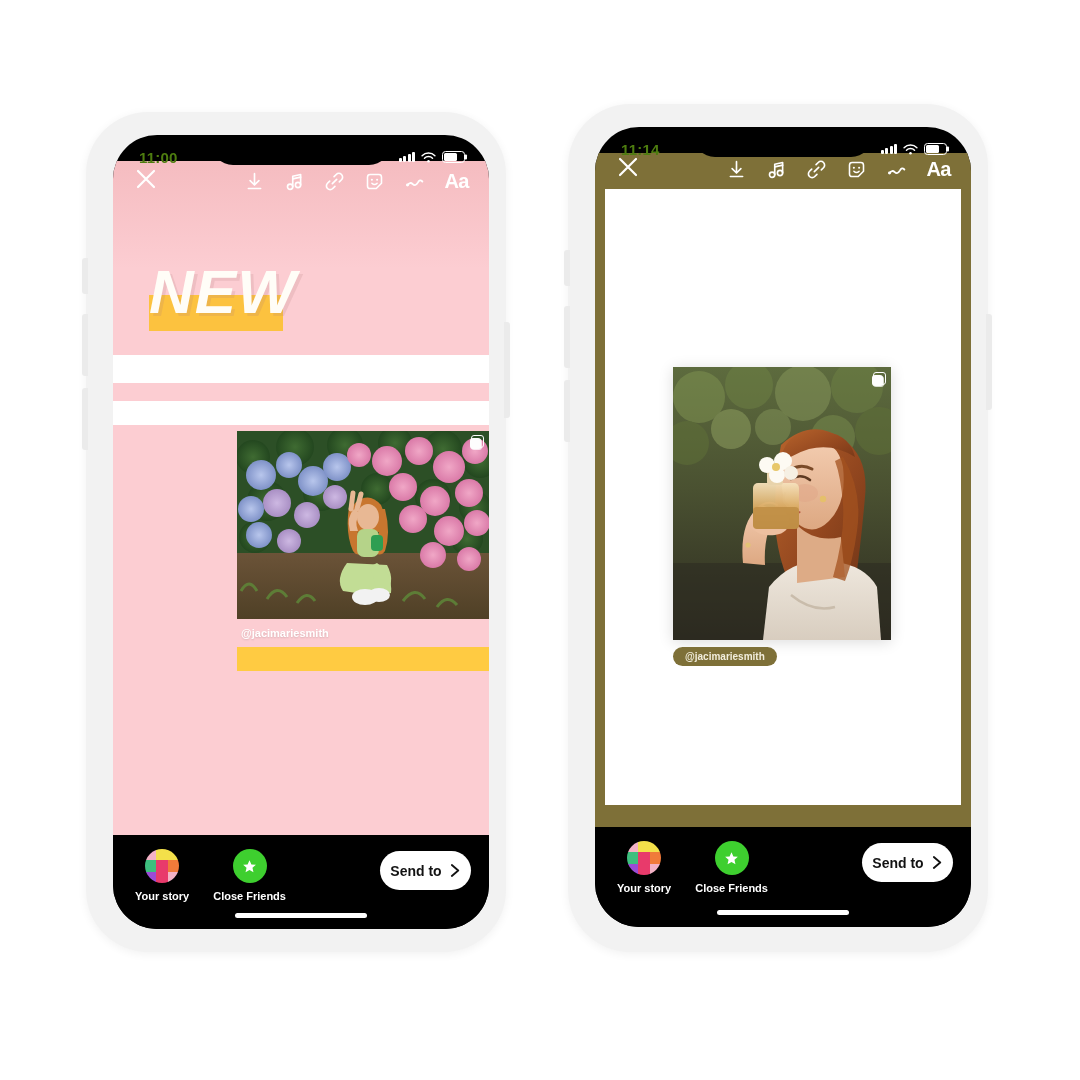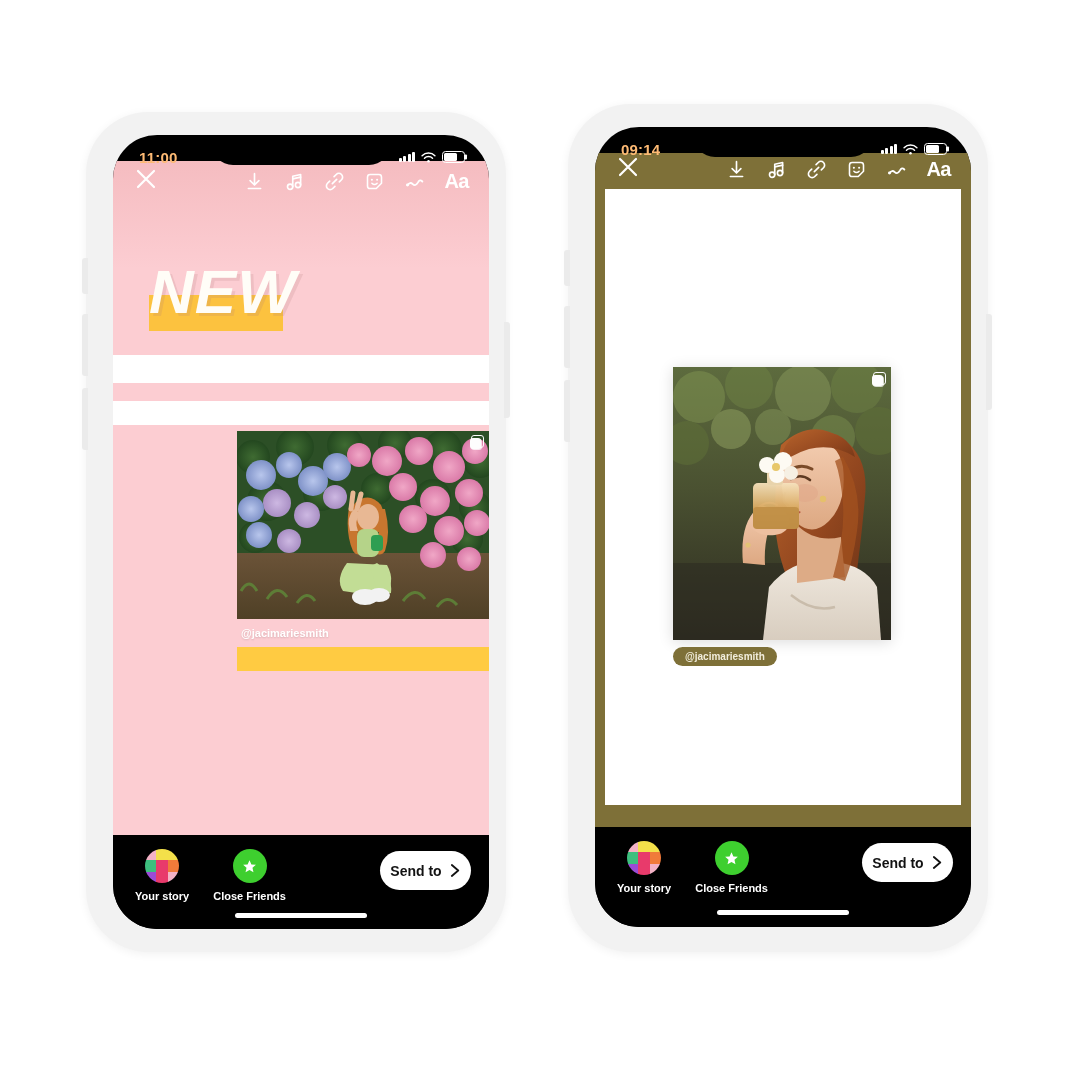--- a/index.html
+++ b/index.html
@@ -32,21 +32,21 @@
   .notch-inner {
     position:absolute; top:0; left:50%; transform:translateX(-50%);
     background:#000; border-bottom-left-radius:22px; border-bottom-right-radius:22px;
     display:flex; align-items:center; justify-content:center; gap:22px;
   }
 
   
   .status-bar {
     position: absolute; top: 0; left: 0; right: 0;
     display: flex; align-items: center; justify-content: space-between;
-    color: #fdba74; z-index: 30;
+    color: #4d7c0f; z-index: 30;
   }
   .status-time { font-weight: 700; letter-spacing: .2px; }
   .status-right { display: flex; align-items: center; gap: 6px; }
   .sig { display: flex; align-items: flex-end; gap: 1.5px; }
   .sig i { display: block; width: 3px; background: #fff; border-radius: 1px; }
   .battery {
     position: relative; border: 1.6px solid #fff; border-radius: 3.5px;
     display: flex; align-items: center;
   }
   .battery::after {
@@ -544,21 +544,21 @@
             <svg width="21" height="21" viewBox="0 0 24 24">
               <path d="M4 16 q3 -4 6 -1 q3 3 6 -2 q2 -4 5 -1" stroke="#fff" stroke-width="2.1" fill="none" stroke-linecap="round"></path>
               <circle cx="4" cy="16" r="1.7" fill="#fff"></circle>
             </svg>
           </div>
           <div class="tool aa" style="font-size:20px;">Aa</div>
         </div>
       </div>
 
       <div class="status-bar">
-        <div class="status-time">09:14</div>
+        <div class="status-time">11:14</div>
         <div class="status-right">
           <span class="sig">
             <i style="height:4px"></i>
               <i style="height:6px"></i>
               <i style="height:8px"></i>
               <i style="height:10px"></i>
           </span>
           <svg width="15" height="11" viewBox="0 0 16 12">
             <path d="M1 4 a10 10 0 0 1 14 0" stroke="#fff" stroke-width="1.6" fill="none" stroke-linecap="round"></path>
             <path d="M3.6 6.8 a6.2 6.2 0 0 1 8.8 0" stroke="#fff" stroke-width="1.6" fill="none" stroke-linecap="round"></path>

